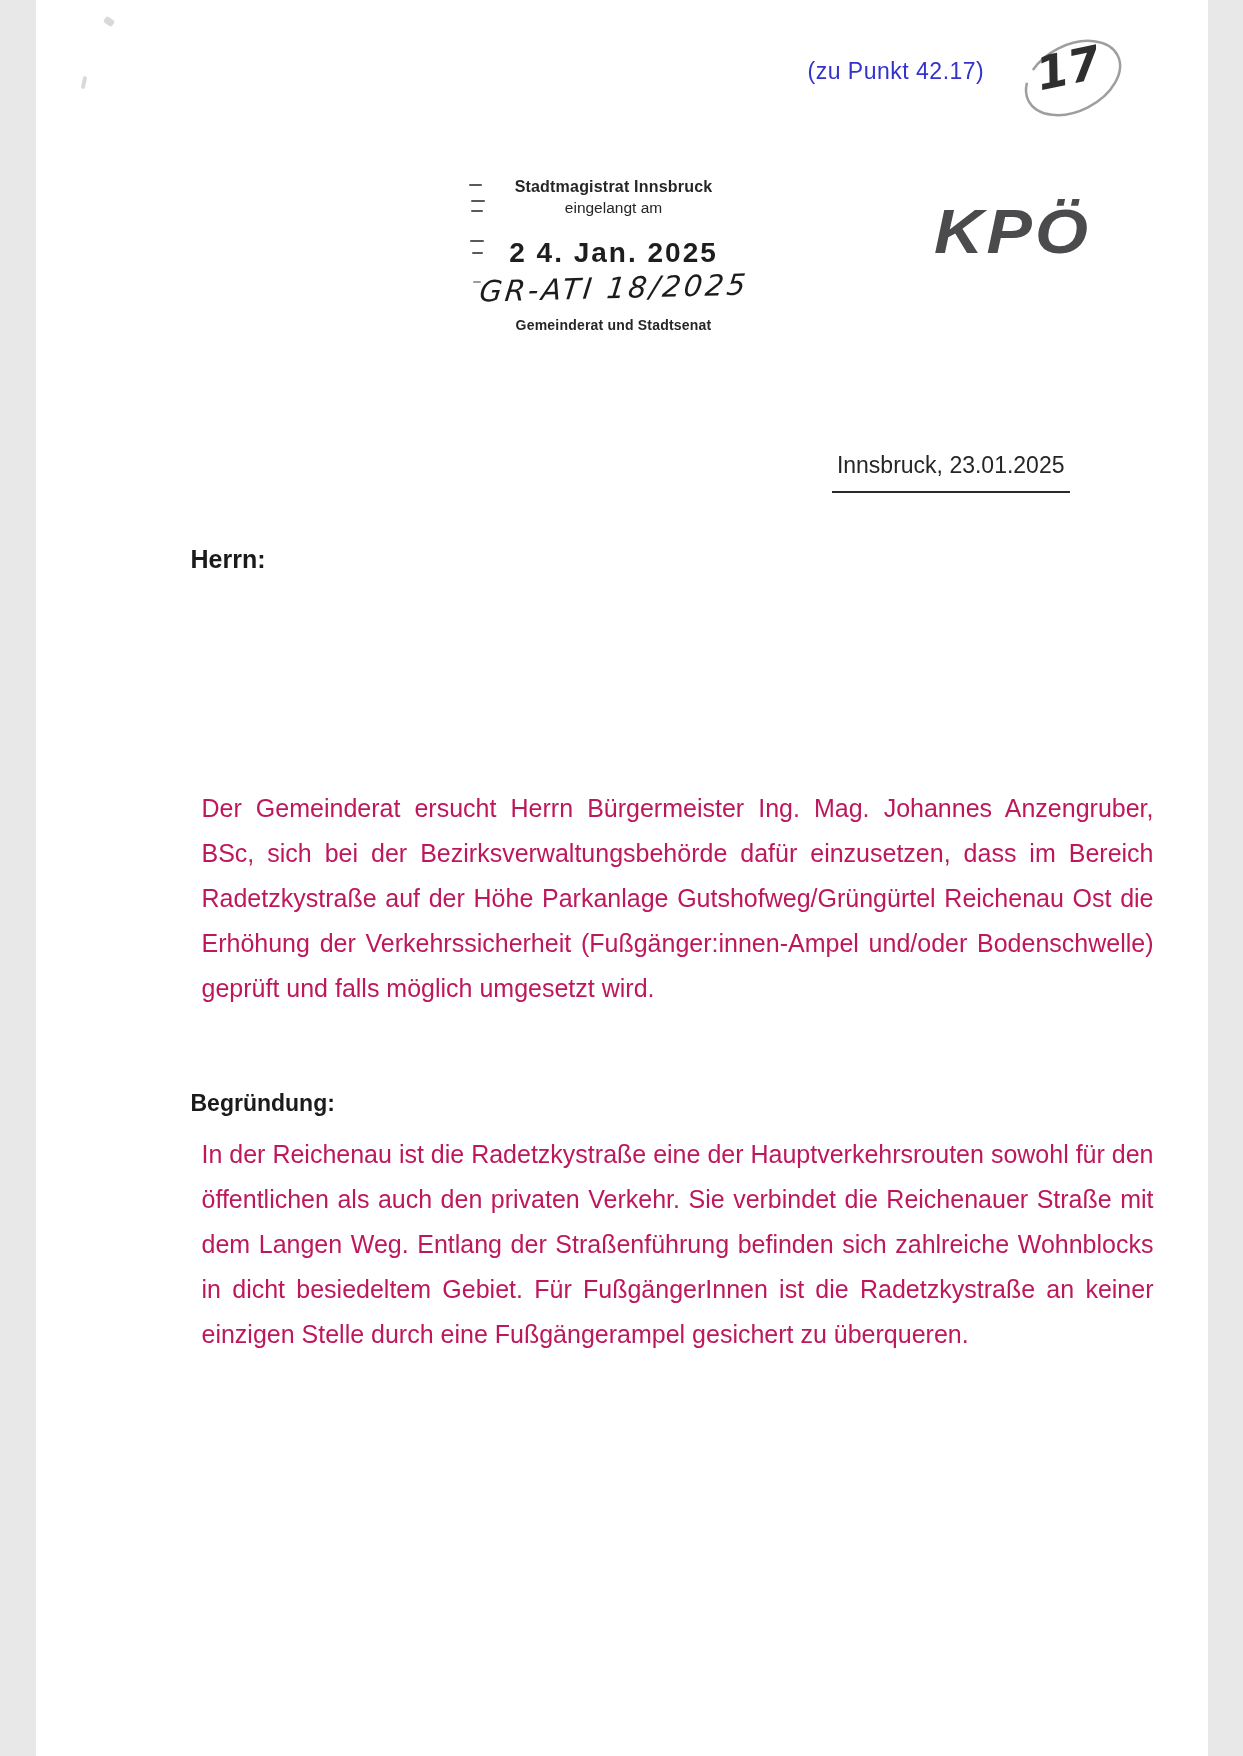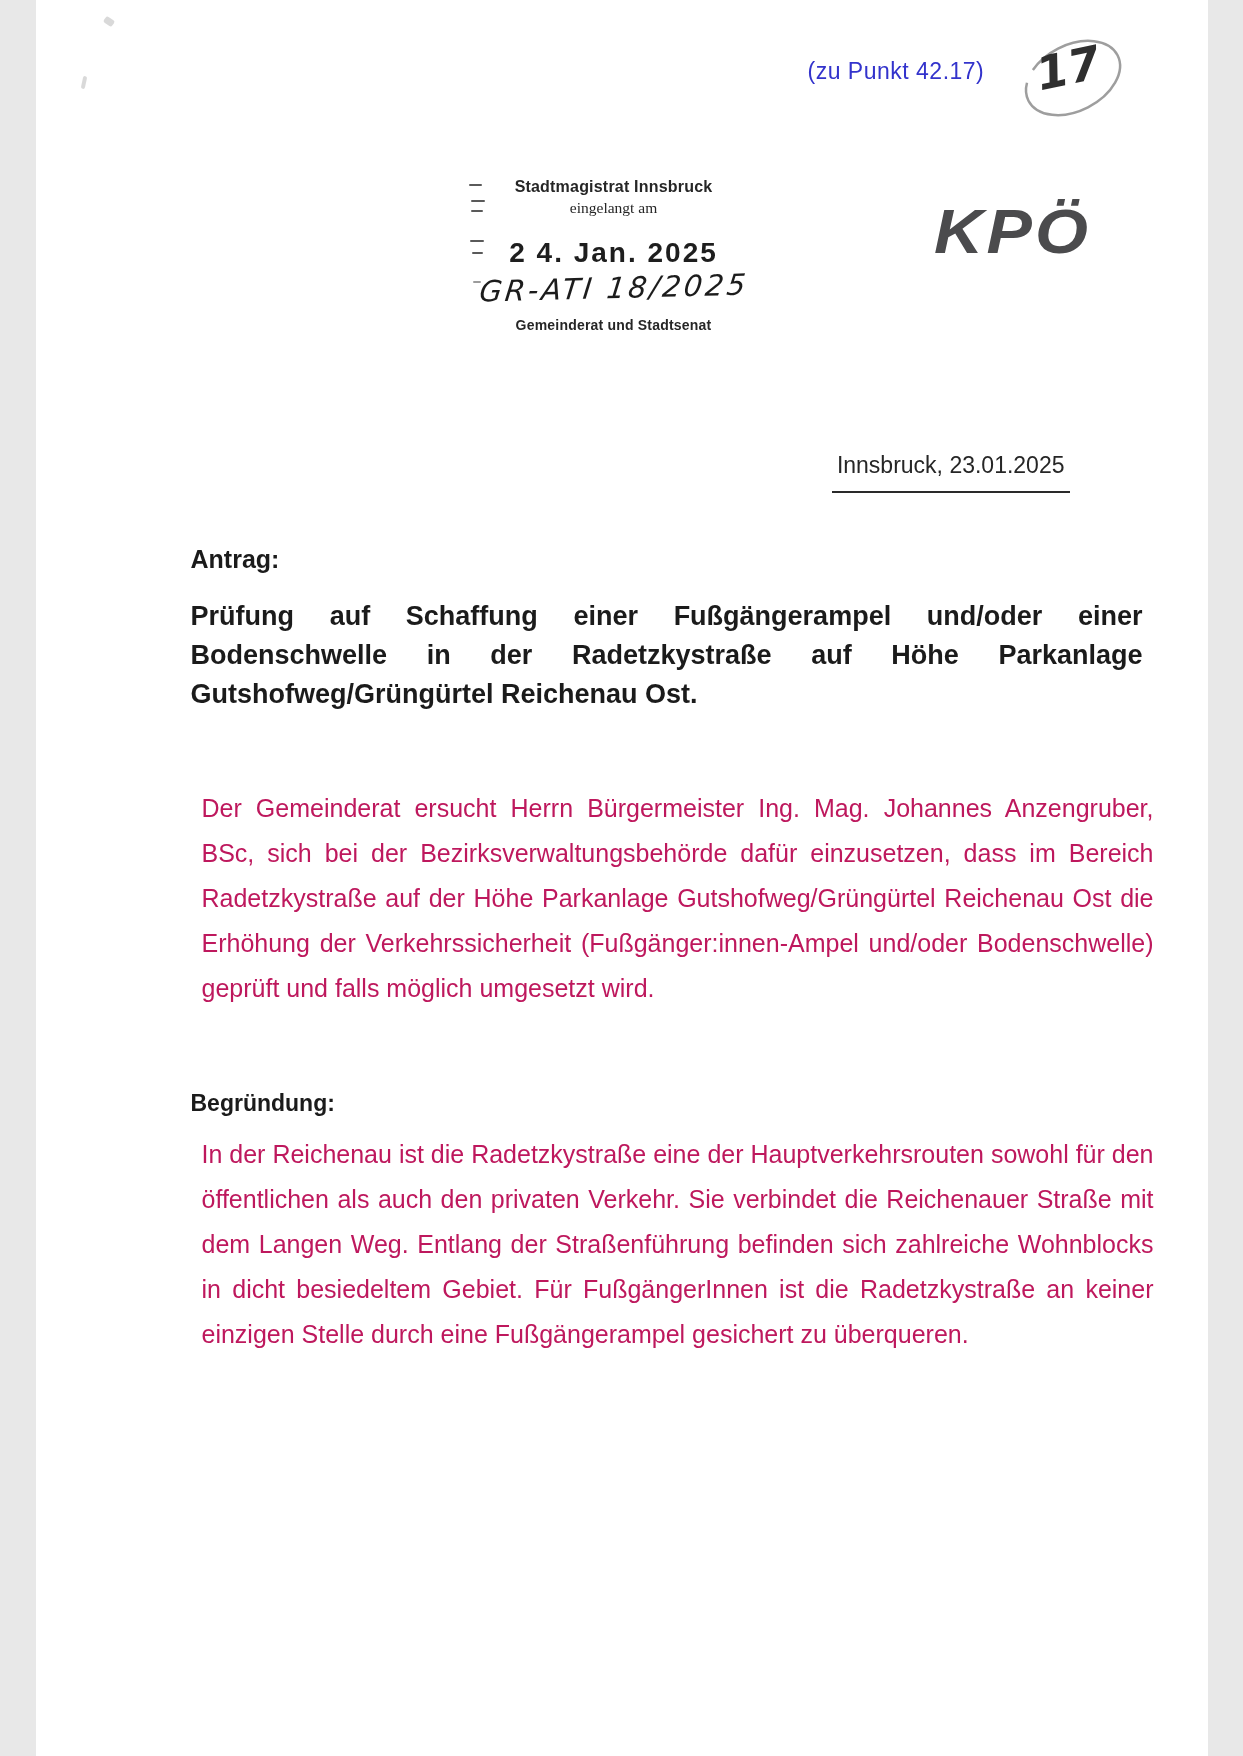--- a/index.html
+++ b/index.html
@@ -29,21 +29,21 @@
   
   .circled-number { position: absolute; top: 26px; left: 982px; width: 112px; height: 100px; }
   .circled-number svg { display: block; }
 
   
   .stamp {
     position: absolute; top: 178px; left: 428px; width: 300px;
     text-align: center; color: #262626;
   }
   .stamp-office { font-size: 16px; font-weight: 600; letter-spacing: .2px; }
-  .stamp-received { font-size: 15.5px; margin-top: 3px; font-family: Liberation Serif, serif; }
+  .stamp-received { font-size: 15.5px; margin-top: 3px; }
   .stamp-date { font-size: 28px; font-weight: 600; letter-spacing: 2px; margin-top: 20px; color: #1e1e1e; }
   .stamp-file {
     font-size: 29px; font-style: italic; font-family: "DejaVu Sans", sans-serif;
     letter-spacing: 3px; margin-top: 2px; color: #1c1c1c;
     transform: rotate(-1.5deg) skewX(-8deg);
   }
   .stamp-dept { font-size: 14px; font-weight: 600; margin-top: 12px; letter-spacing: .2px; }
   .stamp-dash { position: absolute; background: #5a5a5a; height: 2px; border-radius: 1px; }
   .dash-1 { left: 5px; top: 6px;  width: 13px; }
   .dash-2 { left: 7px; top: 22px; width: 14px; }
@@ -121,23 +121,22 @@
     <div class="stamp-received">eingelangt am</div>
     <div class="stamp-date">2 4. Jan. 2025</div>
     <div class="stamp-file">GR-ATI 18/2025</div>
     <div class="stamp-dept">Gemeinderat und Stadtsenat</div>
   </div>
 
   <div class="logo">KPÖ</div>
 
   <div class="dateline">Innsbruck, 23.01.2025</div>
 
-  <div class="h-antrag">Antrag:</div>
+  <div class="h-antrag">Herrn:</div>
 
-  <div class="title">Prüfung auf Schaffung einer Fußgängerampel und/oder einer Bodenschwelle in der Radetzkystraße auf Höhe Parkanlage Gutshofweg/Grüngürtel Reichenau Ost.</div>
 
 
   <div class="para p-resolution">Der Gemeinderat ersucht Herrn Bürgermeister Ing. Mag. Johannes Anzengruber, BSc, sich bei der Bezirksverwaltungsbehörde dafür einzusetzen, dass im Bereich Radetzkystraße auf der Höhe Parkanlage Gutshofweg/Grüngürtel Reichenau Ost die Erhöhung der Verkehrssicherheit (Fußgänger:innen-Ampel und/oder Bodenschwelle) geprüft und falls möglich umgesetzt wird.</div>
 
   <div class="h-sub h-begruendung">Begründung:</div>
 
   <div class="para p-just1">In der Reichenau ist die Radetzkystraße eine der Hauptverkehrsrouten sowohl für den öffentlichen als auch den privaten Verkehr. Sie verbindet die Reichenauer Straße mit dem Langen Weg. Entlang der Straßenführung befinden sich zahlreiche Wohnblocks in dicht besiedeltem Gebiet. Für FußgängerInnen ist die Radetzkystraße an keiner einzigen Stelle durch eine Fußgängerampel gesichert zu überqueren.</div>
 
 
 </div>

